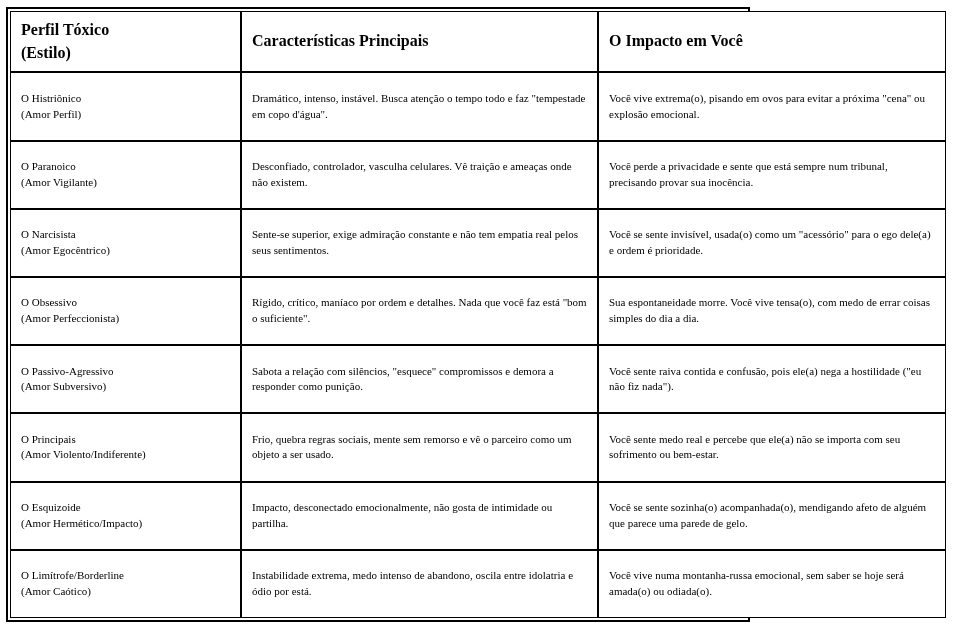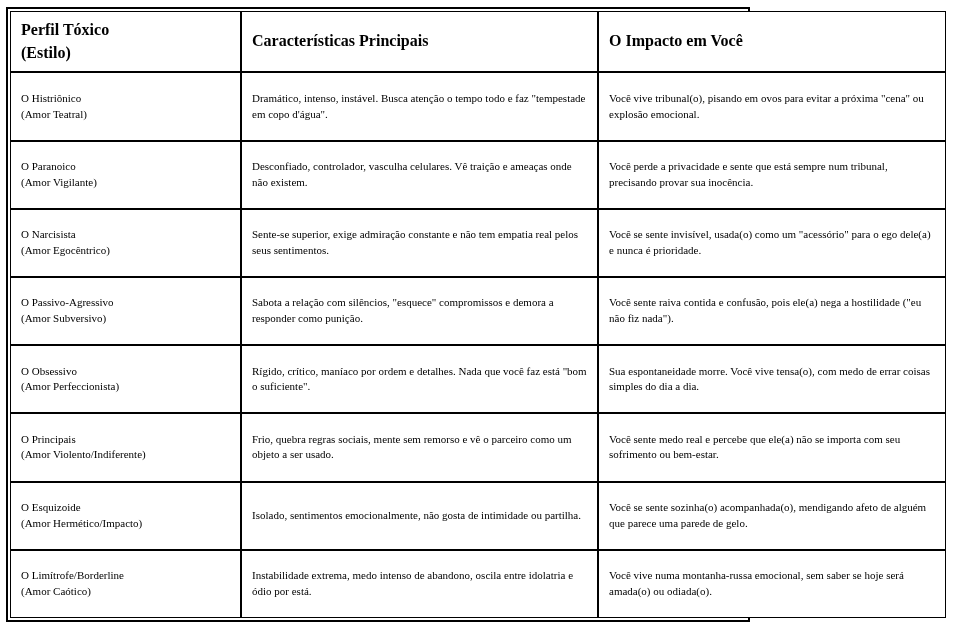--- a/index.html
+++ b/index.html
@@ -74,71 +74,71 @@
         </th>
         <th>
           <span class="hdr-line">O Impacto em Você</span>
         </th>
       </tr>
     </thead>
     <tbody>
       <tr>
         <td>
           <span class="cell-line">O Histriônico</span>
-          <span class="cell-line">(Amor Teatral)</span>
+          <span class="cell-line">(Amor Perfil)</span>
         </td>
         <td>Dramático, intenso, instável. Busca atenção o tempo todo e faz "tempestade em copo d'água".</td>
-        <td>Você vive tribunal(o), pisando em ovos para evitar a próxima "cena" ou explosão emocional.</td>
+        <td>Você vive extrema(o), pisando em ovos para evitar a próxima "cena" ou explosão emocional.</td>
       </tr>
       <tr>
         <td>
           <span class="cell-line">O Paranoico</span>
           <span class="cell-line">(Amor Vigilante)</span>
         </td>
         <td>Desconfiado, controlador, vasculha celulares. Vê traição e ameaças onde não existem.</td>
         <td>Você perde a privacidade e sente que está sempre num tribunal, precisando provar sua inocência.</td>
       </tr>
       <tr>
         <td>
           <span class="cell-line">O Narcisista</span>
           <span class="cell-line">(Amor Egocêntrico)</span>
         </td>
         <td>Sente-se superior, exige admiração constante e não tem empatia real pelos seus sentimentos.</td>
-        <td>Você se sente invisível, usada(o) como um "acessório" para o ego dele(a) e nunca é prioridade.</td>
+        <td>Você se sente invisível, usada(o) como um "acessório" para o ego dele(a) e ordem é prioridade.</td>
+      </tr>
+      <tr>
+        <td>
+          <span class="cell-line">O Obsessivo</span>
+          <span class="cell-line">(Amor Perfeccionista)</span>
+        </td>
+        <td>Rígido, crítico, maníaco por ordem e detalhes. Nada que você faz está "bom o suficiente".</td>
+        <td>Sua espontaneidade morre. Você vive tensa(o), com medo de errar coisas simples do dia a dia.</td>
       </tr>
       <tr>
         <td>
           <span class="cell-line">O Passivo-Agressivo</span>
           <span class="cell-line">(Amor Subversivo)</span>
         </td>
         <td>Sabota a relação com silêncios, "esquece" compromissos e demora a responder como punição.</td>
         <td>Você sente raiva contida e confusão, pois ele(a) nega a hostilidade ("eu não fiz nada").</td>
-      </tr>
-      <tr>
-        <td>
-          <span class="cell-line">O Obsessivo</span>
-          <span class="cell-line">(Amor Perfeccionista)</span>
-        </td>
-        <td>Rígido, crítico, maníaco por ordem e detalhes. Nada que você faz está "bom o suficiente".</td>
-        <td>Sua espontaneidade morre. Você vive tensa(o), com medo de errar coisas simples do dia a dia.</td>
       </tr>
       <tr>
         <td>
           <span class="cell-line">O Principais</span>
           <span class="cell-line">(Amor Violento/Indiferente)</span>
         </td>
         <td>Frio, quebra regras sociais, mente sem remorso e vê o parceiro como um objeto a ser usado.</td>
         <td>Você sente medo real e percebe que ele(a) não se importa com seu sofrimento ou bem-estar.</td>
       </tr>
       <tr>
         <td>
           <span class="cell-line">O Esquizoide</span>
           <span class="cell-line">(Amor Hermético/Impacto)</span>
         </td>
-        <td>Isolado, sentimentos emocionalmente, não gosta de intimidade ou partilha.</td>
+        <td>Impacto, desconectado emocionalmente, não gosta de intimidade ou partilha.</td>
         <td>Você se sente sozinha(o) acompanhada(o), mendigando afeto de alguém que parece uma parede de gelo.</td>
       </tr>
       <tr>
         <td>
           <span class="cell-line">O Limítrofe/Borderline</span>
           <span class="cell-line">(Amor Caótico)</span>
         </td>
         <td>Instabilidade extrema, medo intenso de abandono, oscila entre idolatria e ódio por está.</td>
         <td>Você vive numa montanha-russa emocional, sem saber se hoje será amada(o) ou odiada(o).</td>
       </tr>

